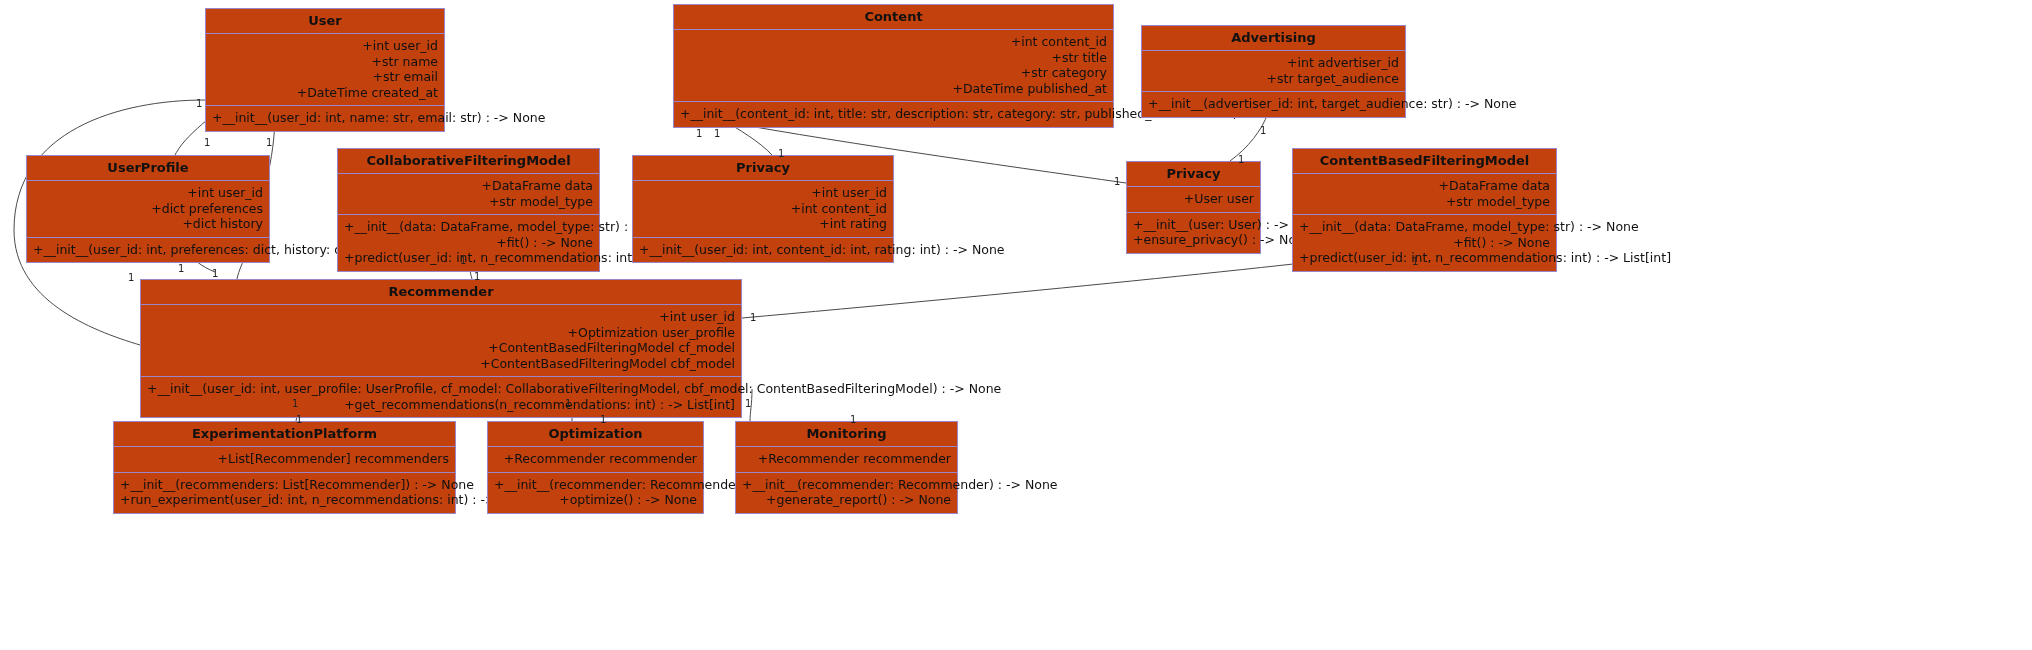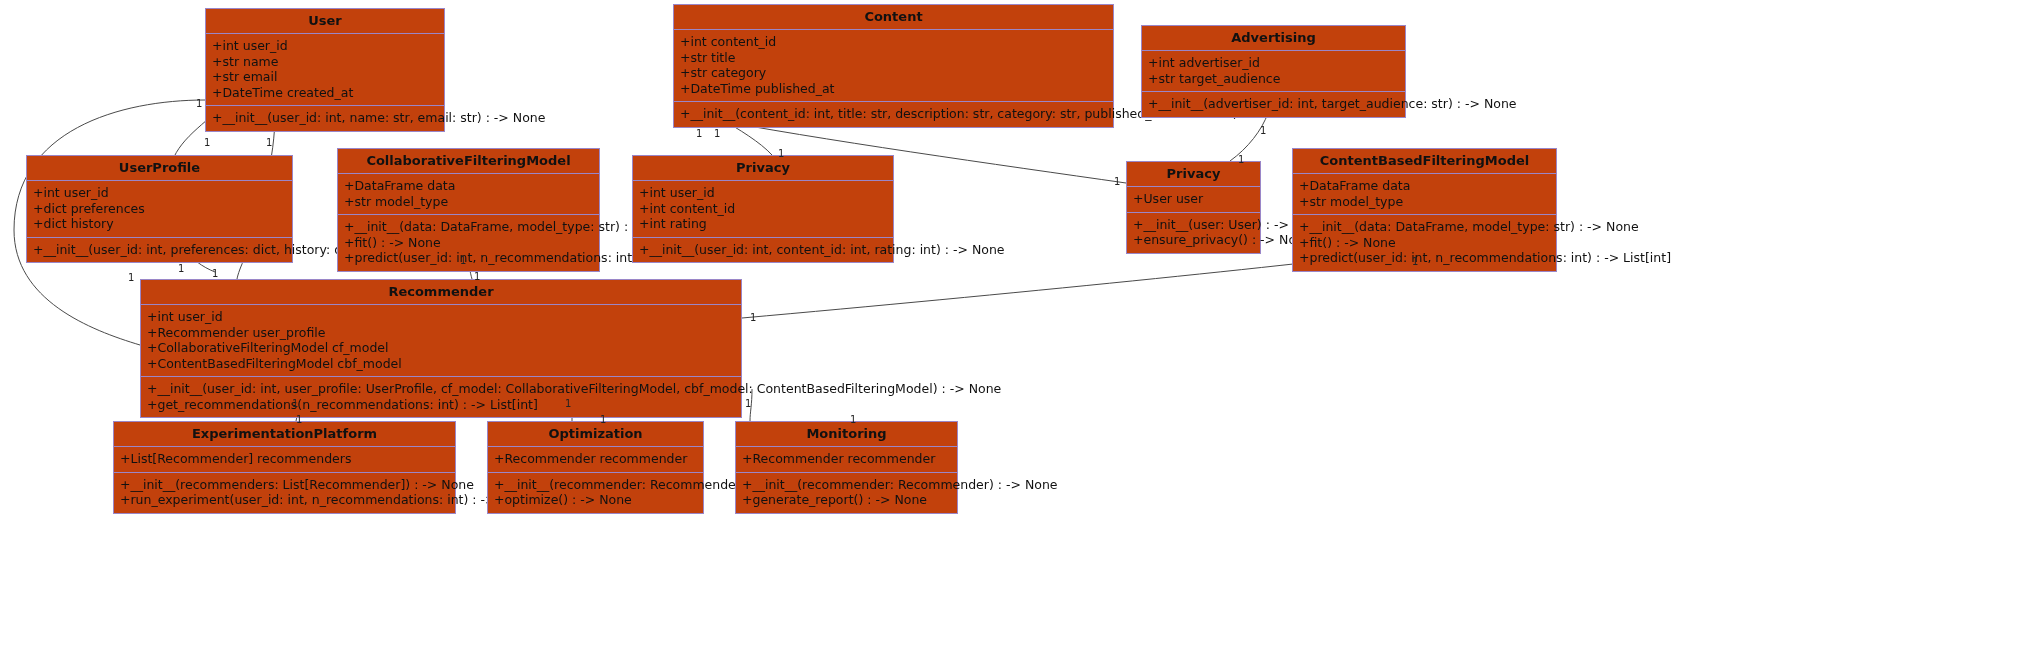--- a/index.html
+++ b/index.html
@@ -21,20 +21,21 @@
     font-size:13px;
     color:#111111;
     padding:5px 4px 5px 4px;
     border-bottom:1px solid #9a86c8;
     line-height:14px;
     white-space:nowrap;
   }
   .cls-sec{
     padding:4px 0 5px 0;
     border-bottom:1px solid #9a86c8;
+    text-align:right;
   }
   .cls-sec:last-child{border-bottom:none;}
   .cls-sec.nob{border-bottom:none;}
   .row{
     font-size:12.5px;
     color:#111111;
     line-height:15.5px;
     white-space:nowrap;
     padding:0 6px;
   }
@@ -91,21 +92,21 @@
     <div class="cls" style="left: 1141px; top: 25px; width: 265px;">
       <div class="cls-title">Advertising</div>
       <div class="cls-sec">
         <div class="row">+int advertiser_id</div>
         <div class="row">+str target_audience</div>
       </div>
       <div class="cls-sec nob">
         <div class="row">+__init__(advertiser_id: int, target_audience: str) : -&gt; None</div>
       </div>
     </div>
-    <div class="cls" style="left: 26px; top: 155px; width: 267px;">
+    <div class="cls" style="left: 26px; top: 155px; width: 244px;">
       <div class="cls-title">UserProfile</div>
       <div class="cls-sec">
         <div class="row">+int user_id</div>
         <div class="row">+dict preferences</div>
         <div class="row">+dict history</div>
       </div>
       <div class="cls-sec nob">
         <div class="row">+__init__(user_id: int, preferences: dict, history: dict) : -&gt; None</div>
       </div>
     </div>
@@ -151,22 +152,22 @@
       <div class="cls-sec nob">
         <div class="row">+__init__(data: DataFrame, model_type: str) : -&gt; None</div>
         <div class="row">+fit() : -&gt; None</div>
         <div class="row">+predict(user_id: int, n_recommendations: int) : -&gt; List[int]</div>
       </div>
     </div>
     <div class="cls" style="left: 140px; top: 279px; width: 602px;">
       <div class="cls-title">Recommender</div>
       <div class="cls-sec">
         <div class="row">+int user_id</div>
-        <div class="row">+Recommender user_profile</div>
-        <div class="row">+CollaborativeFilteringModel cf_model</div>
+        <div class="row">+Optimization user_profile</div>
+        <div class="row">+ContentBasedFilteringModel cf_model</div>
         <div class="row">+ContentBasedFilteringModel cbf_model</div>
       </div>
       <div class="cls-sec nob">
         <div class="row">+__init__(user_id: int, user_profile: UserProfile, cf_model: CollaborativeFilteringModel, cbf_model: ContentBasedFilteringModel) : -&gt; None</div>
         <div class="row">+get_recommendations(n_recommendations: int) : -&gt; List[int]</div>
       </div>
     </div>
     <div class="cls" style="left: 113px; top: 421px; width: 343px;">
       <div class="cls-title">ExperimentationPlatform</div>
       <div class="cls-sec">

